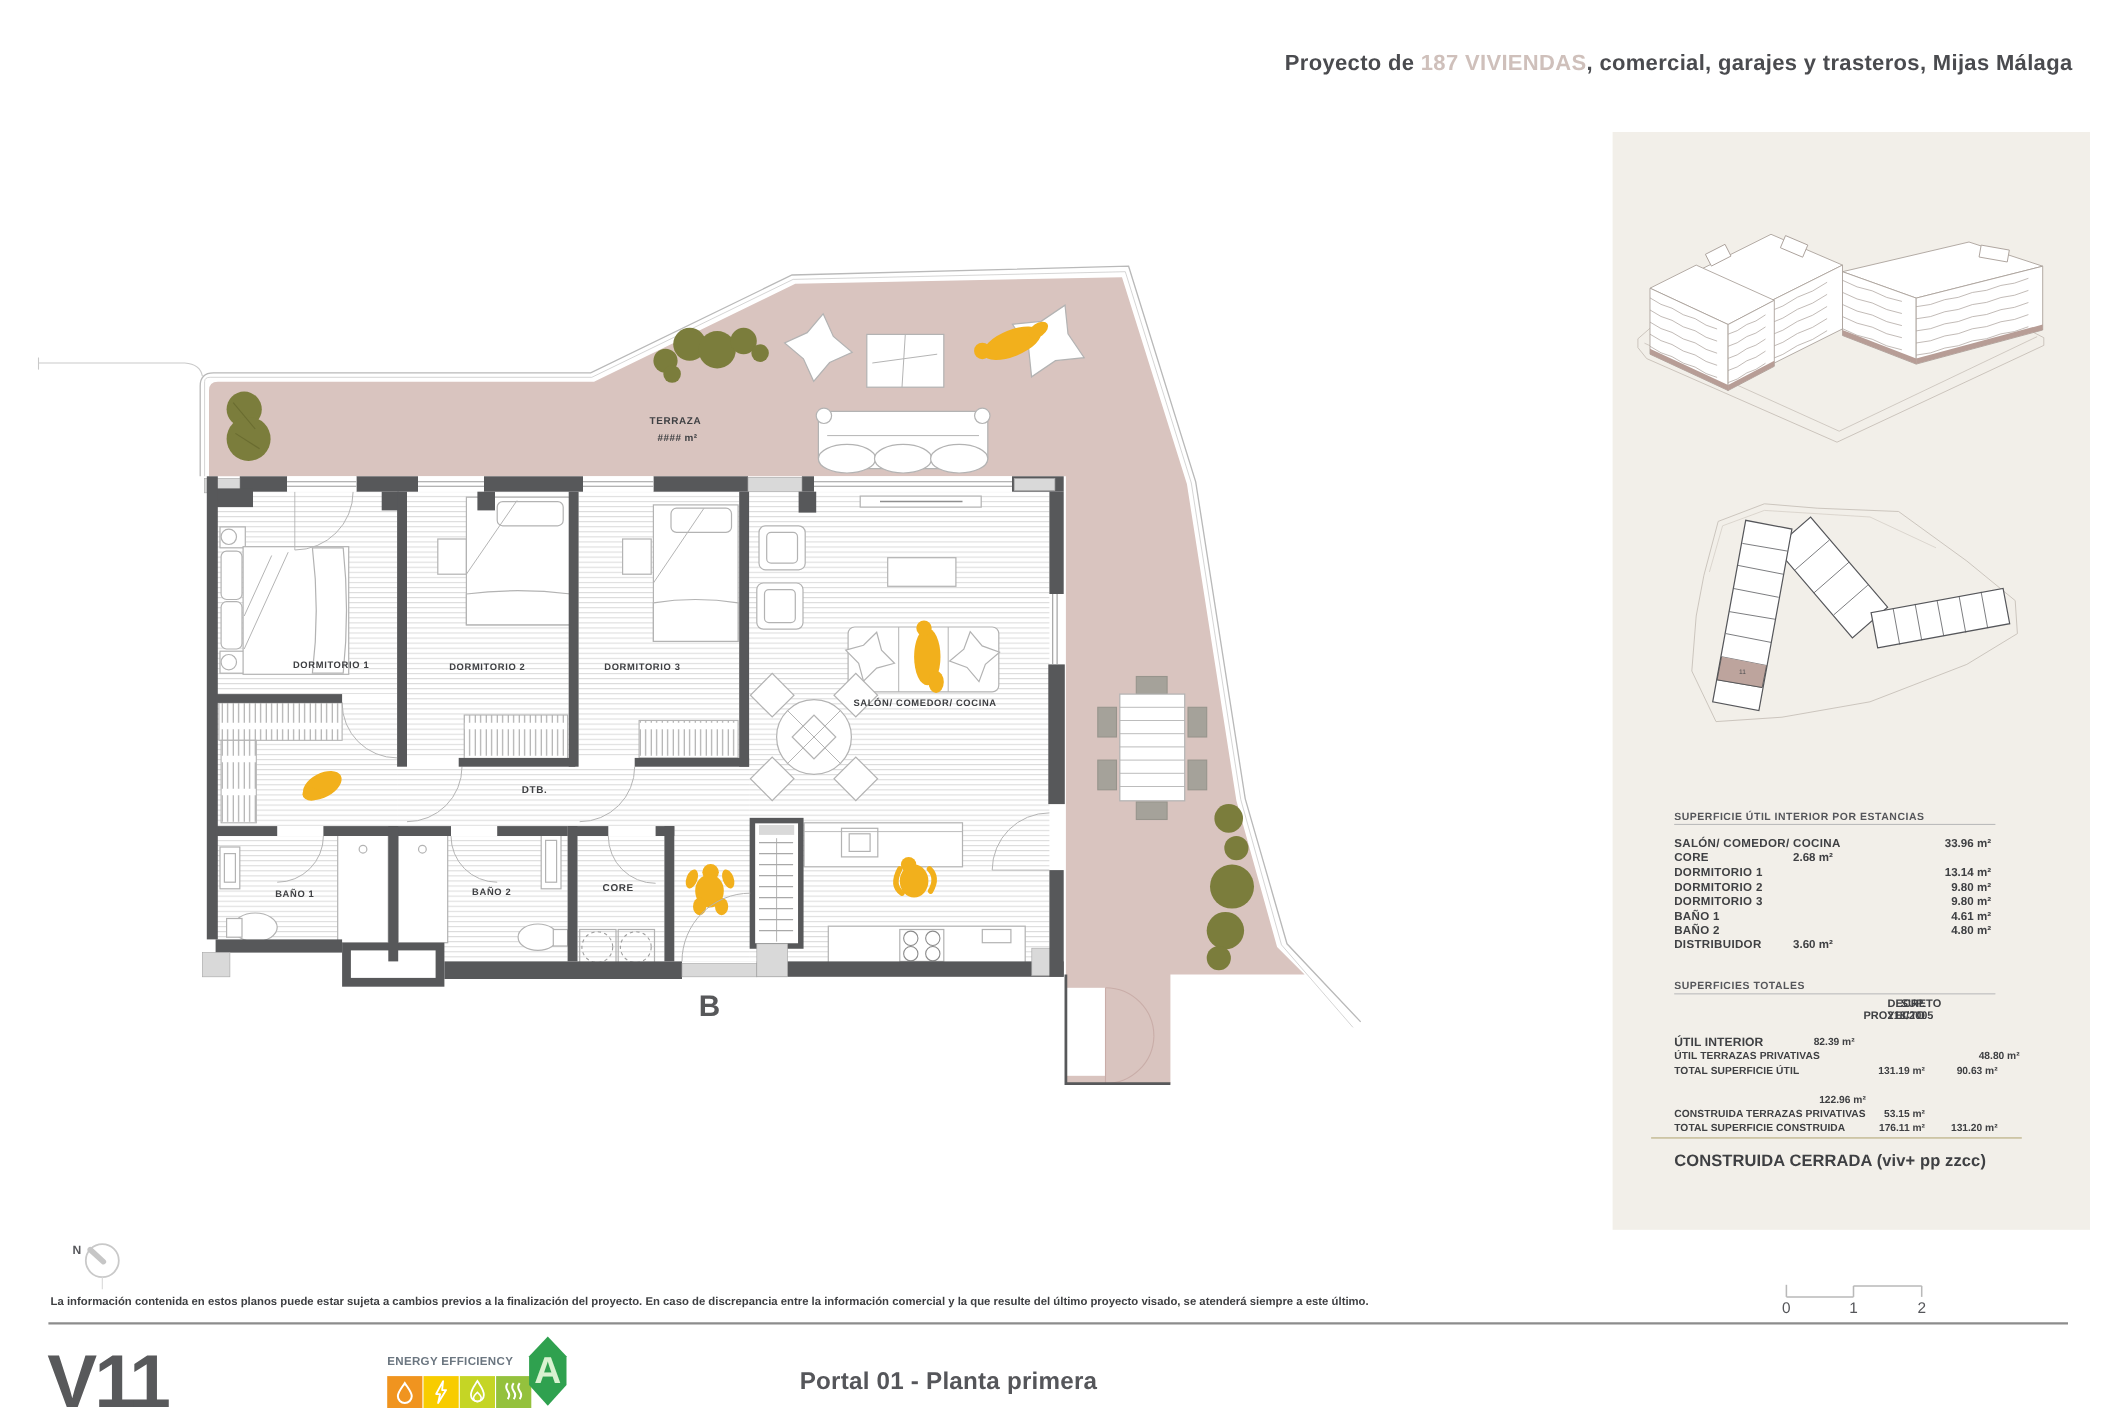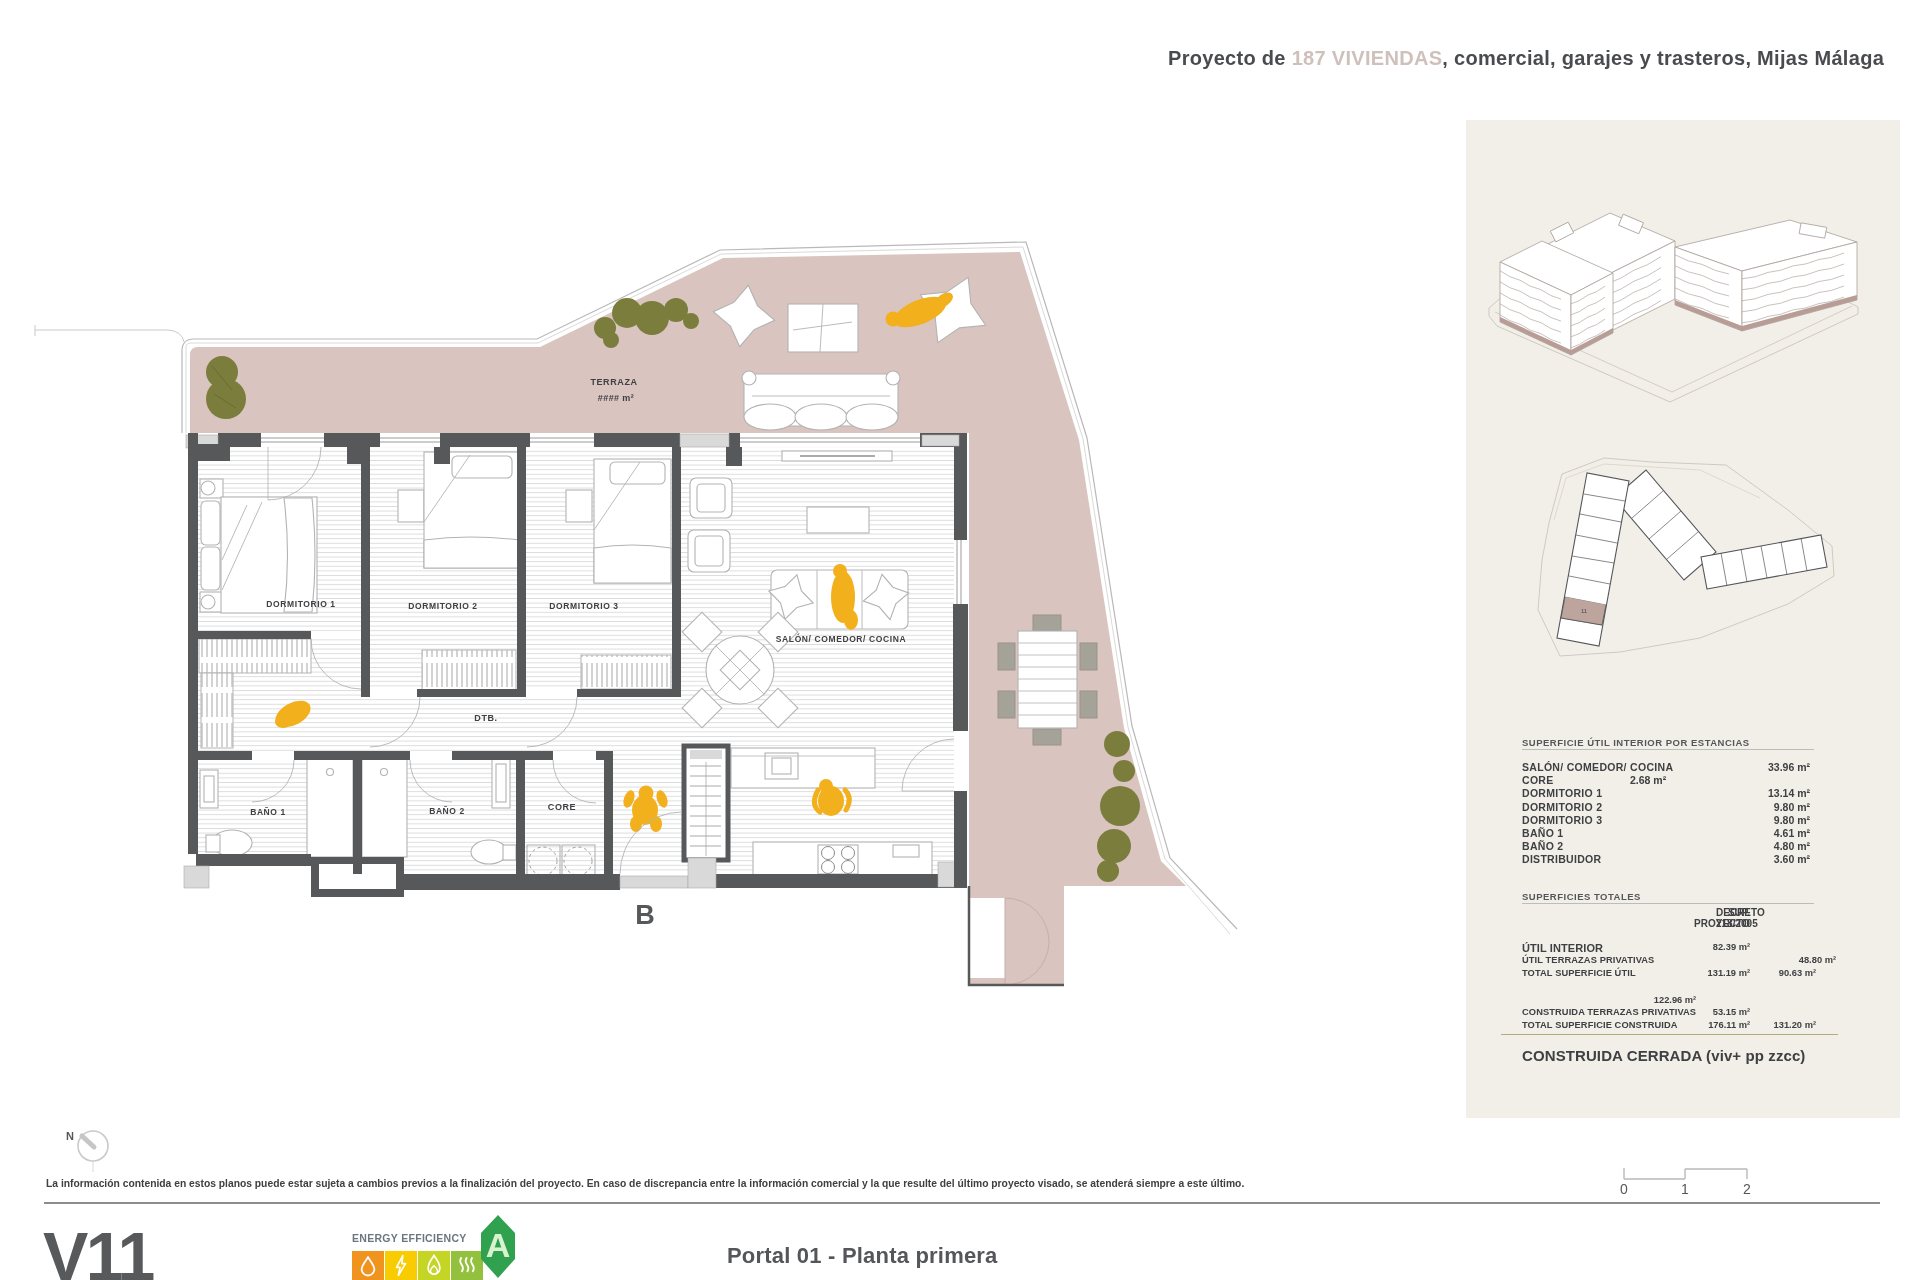--- a/index.html
+++ b/index.html
@@ -354,27 +354,27 @@
 <div class="abs" style="left:1630px;top:787px;width:180px;text-align:right;font-size:10.5px;font-weight:600;color:#3f4043">13.14 m²</div>
 <div class="abs" style="left:1522px;top:801px;font-size:10.5px;font-weight:700;letter-spacing:0.3px;color:#3f4043">DORMITORIO 2</div>
 <div class="abs" style="left:1630px;top:801px;width:180px;text-align:right;font-size:10.5px;font-weight:600;color:#3f4043">9.80 m²</div>
 <div class="abs" style="left:1522px;top:814px;font-size:10.5px;font-weight:700;letter-spacing:0.3px;color:#3f4043">DORMITORIO 3</div>
 <div class="abs" style="left:1630px;top:814px;width:180px;text-align:right;font-size:10.5px;font-weight:600;color:#3f4043">9.80 m²</div>
 <div class="abs" style="left:1522px;top:827px;font-size:10.5px;font-weight:700;letter-spacing:0.3px;color:#3f4043">BAÑO 1</div>
 <div class="abs" style="left:1630px;top:827px;width:180px;text-align:right;font-size:10.5px;font-weight:600;color:#3f4043">4.61 m²</div>
 <div class="abs" style="left:1522px;top:840px;font-size:10.5px;font-weight:700;letter-spacing:0.3px;color:#3f4043">BAÑO 2</div>
 <div class="abs" style="left:1630px;top:840px;width:180px;text-align:right;font-size:10.5px;font-weight:600;color:#3f4043">4.80 m²</div>
 <div class="abs" style="left:1522px;top:853px;font-size:10.5px;font-weight:700;letter-spacing:0.3px;color:#3f4043">DISTRIBUIDOR</div>
-<div class="abs" style="left:1630px;top:853px;width:180px;text-align:right;font-size:10.5px;font-weight:600;color:#3f4043">3.60 m²</div>
+<div class="abs" style="left:1630px;top:853px;width:180px;font-size:10.5px;font-weight:600;color:#3f4043">3.60 m²</div>
 <div class="abs" style="left:1522px;top:891px;font-size:9.5px;font-weight:700;letter-spacing:0.5px;color:#55565a">SUPERFICIES TOTALES</div>
 <div class="abs" style="left:1522px;top:903px;width:292px;border-top:1px solid #bcbcbc"></div>
 <div class="abs" style="left:1600px;top:907px;width:150px;text-align:right;font-size:10px;font-weight:700;color:#3f4043">SUP.<br>PROYECTO</div>
 <div class="abs" style="left:1716px;top:907px;width:100px;font-size:10px;font-weight:700;color:#3f4043">DECRETO<br>218/2005</div>
 <div class="abs" style="left:1522px;top:942px;font-size:11px;font-weight:700;letter-spacing:0.1px;color:#3f4043">ÚTIL INTERIOR</div>
-<div class="abs" style="left:1600px;top:942px;width:150px;text-align:right;font-size:9.3px;font-weight:600;color:#3f4043">82.39 m²</div>
+<div class="abs" style="left:1536px;top:942px;width:150px;text-align:right;font-size:9.3px;font-weight:600;color:#3f4043">82.39 m²</div>
 <div class="abs" style="left:1522px;top:955px;font-size:9.3px;font-weight:700;letter-spacing:0.1px;color:#3f4043">ÚTIL TERRAZAS PRIVATIVAS</div>
 <div class="abs" style="left:1686px;top:955px;width:150px;text-align:right;font-size:9.3px;font-weight:600;color:#3f4043">48.80 m²</div>
 <div class="abs" style="left:1522px;top:968px;font-size:9.3px;font-weight:700;letter-spacing:0.1px;color:#3f4043">TOTAL SUPERFICIE ÚTIL</div>
 <div class="abs" style="left:1600px;top:968px;width:150px;text-align:right;font-size:9.3px;font-weight:600;color:#3f4043">131.19 m²</div>
 <div class="abs" style="left:1716px;top:968px;width:100px;text-align:right;font-size:9.3px;font-weight:600;color:#3f4043">90.63 m²</div>
 <div class="abs" style="left:1522px;top:1047px;font-size:15px;font-weight:700;letter-spacing:0.1px;color:#3f4043">CONSTRUIDA CERRADA (viv+ pp zzcc)</div>
 <div class="abs" style="left:1600px;top:995px;width:150px;text-align:center;font-size:9.3px;font-weight:600;color:#3f4043">122.96 m²</div>
 <div class="abs" style="left:1522px;top:1007px;font-size:9.3px;font-weight:700;letter-spacing:0.1px;color:#3f4043">CONSTRUIDA TERRAZAS PRIVATIVAS</div>
 <div class="abs" style="left:1600px;top:1007px;width:150px;text-align:right;font-size:9.3px;font-weight:600;color:#3f4043">53.15 m²</div>
 <div class="abs" style="left:1522px;top:1020px;font-size:9.3px;font-weight:700;letter-spacing:0.1px;color:#3f4043">TOTAL SUPERFICIE CONSTRUIDA</div>

